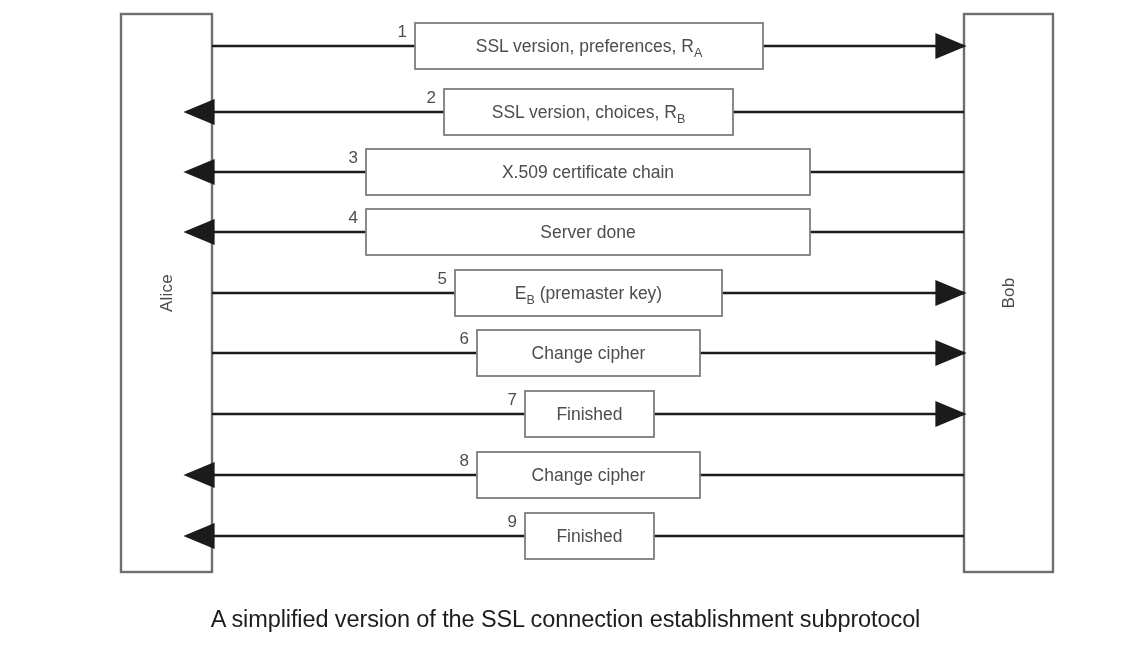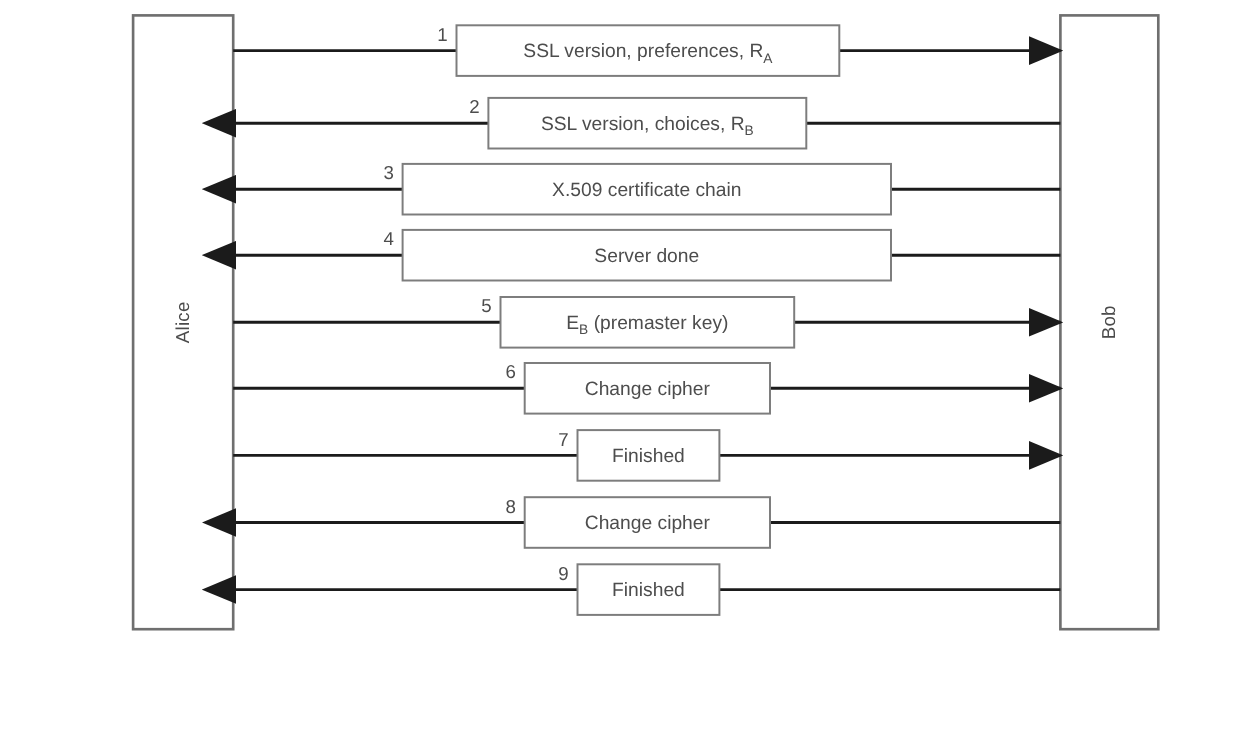--- a/index.html
+++ b/index.html
@@ -160,14 +160,15 @@
         <g>
           <line x1="212" y1="536" x2="525" y2="536" class="flow-line" marker-start="url(#arrow-left)"></line>
           <line x1="654" y1="536" x2="964" y2="536" class="flow-line"></line>
           <rect x="525" y="513" width="129" height="46" class="msg-box"></rect>
           <text x="589.5" y="542" class="msg-text"><tspan>Finished</tspan></text>
           <text x="517" y="527" class="step-num">9</text>
         </g>
       </g>
   </svg>
 
+  <div id="caption">A simplified version of the SSL connection establishment subprotocol</div>
 
 </div>
 
 </body></html>

